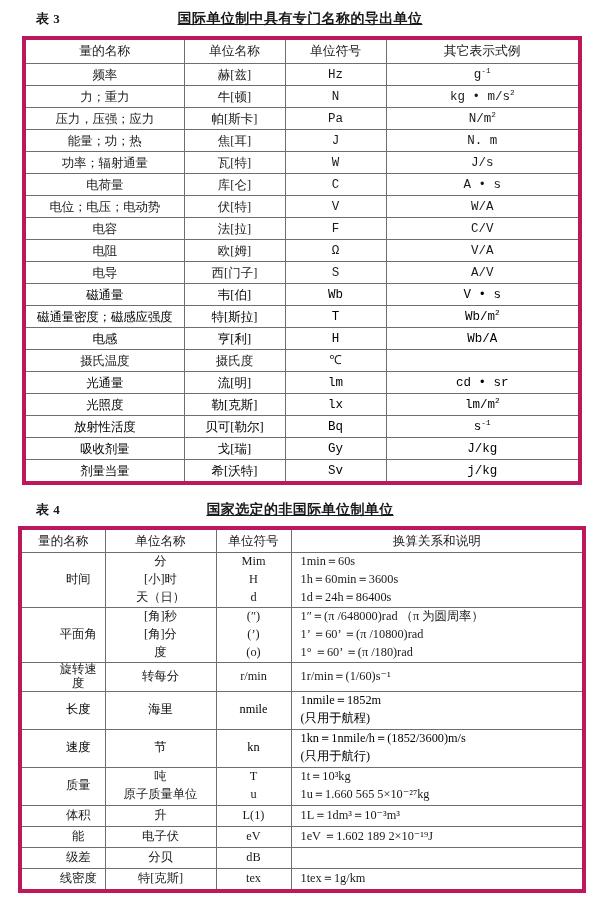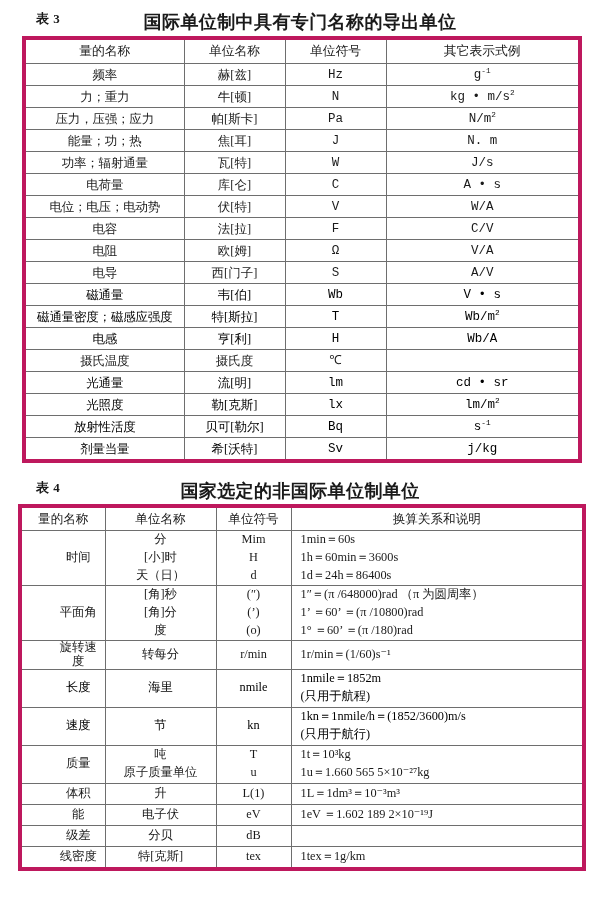--- a/index.html
+++ b/index.html
@@ -28,23 +28,24 @@
     font-weight: bold;
     padding-left: 36px;
     width: 120px;
     letter-spacing: 0.5px;
   }
   .caption-title {
     position: absolute;
     left: 0;
     right: 0;
     text-align: center;
-    font-size: 18px;
+    font-size: 14px;
     font-weight: bold;
     letter-spacing: 0.4px;
+    text-decoration: underline;
   }
 
   
   table.doc {
     border-collapse: collapse;
     table-layout: fixed;
     background: #fff;
   }
   table.doc td,
   table.doc th {
@@ -213,20 +214,26 @@
           <td class="c-sym">lx</td>
           <td class="c-expr">lm/m<sup>2</sup></td>
         </tr>
         <tr class="blue">
           <td class="tight">放射性活度</td>
           <td>贝可[勒尔]</td>
           <td class="c-sym">Bq</td>
           <td class="c-expr">s<sup>-1</sup></td>
         </tr>
         <tr class="blue">
+          <td class="tight">吸收剂量</td>
+          <td>戈[瑞]</td>
+          <td class="c-sym">Gy</td>
+          <td class="c-expr">J/kg</td>
+        </tr>
+        <tr class="blue">
           <td class="tight">剂量当量</td>
           <td>希[沃特]</td>
           <td class="c-sym">Sv</td>
           <td class="c-expr">j/kg</td>
         </tr>
       </tbody>
   </table>
 </div>
 
 <div class="caption-row" style="margin-top:16px;">

